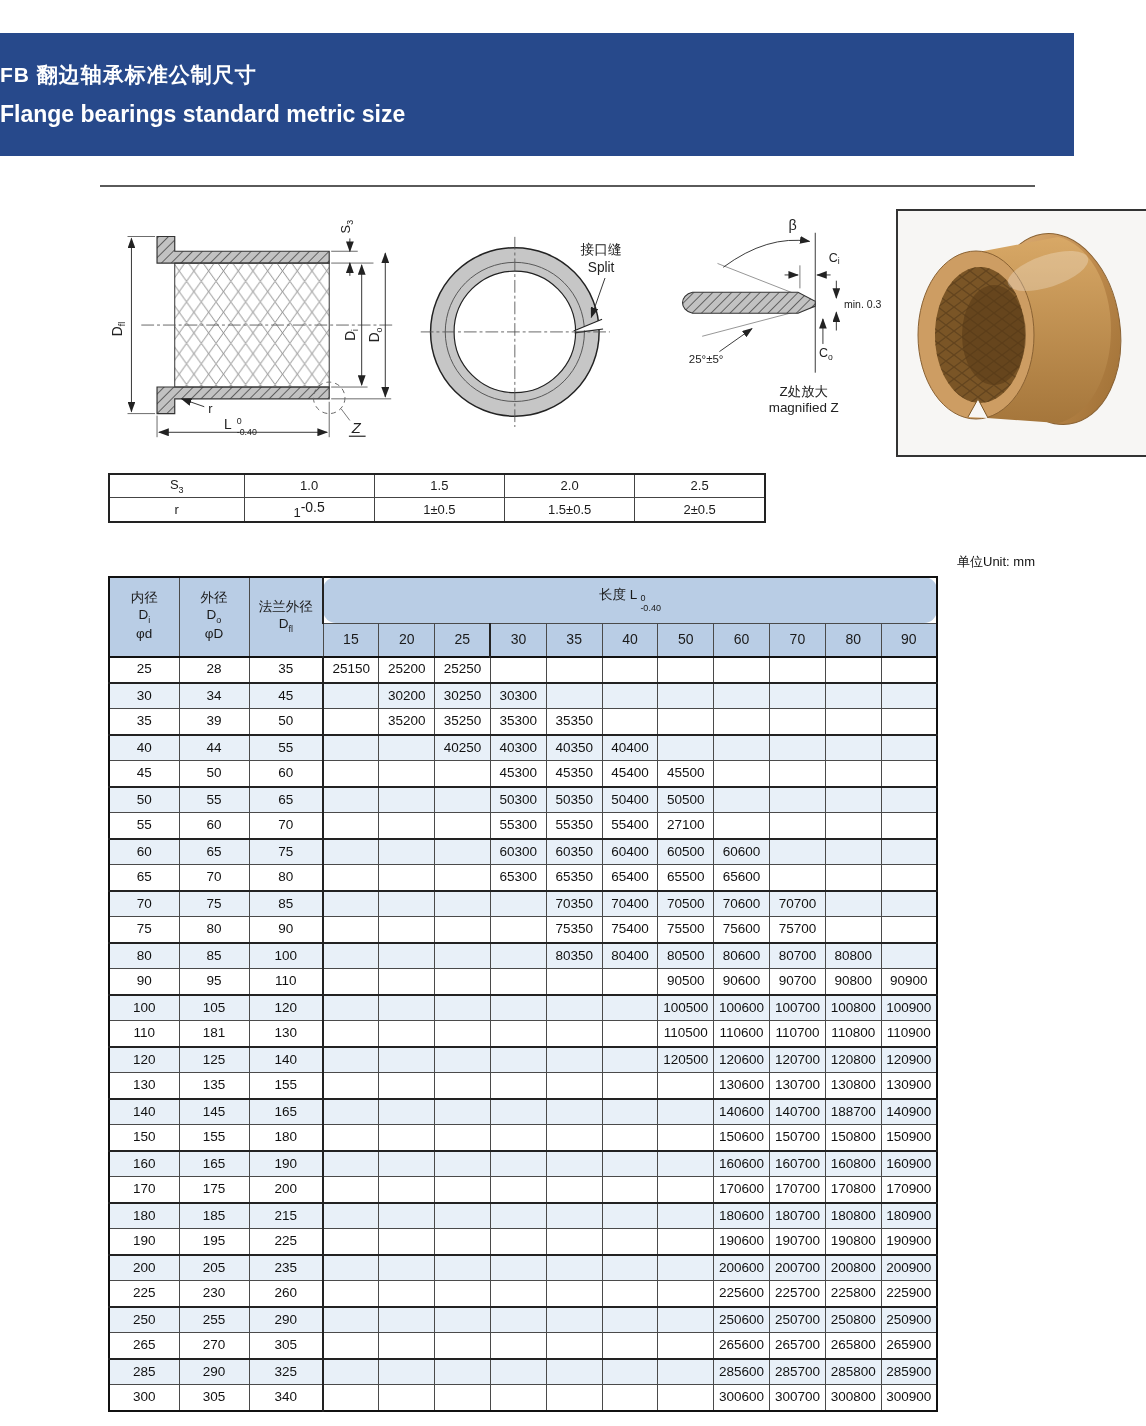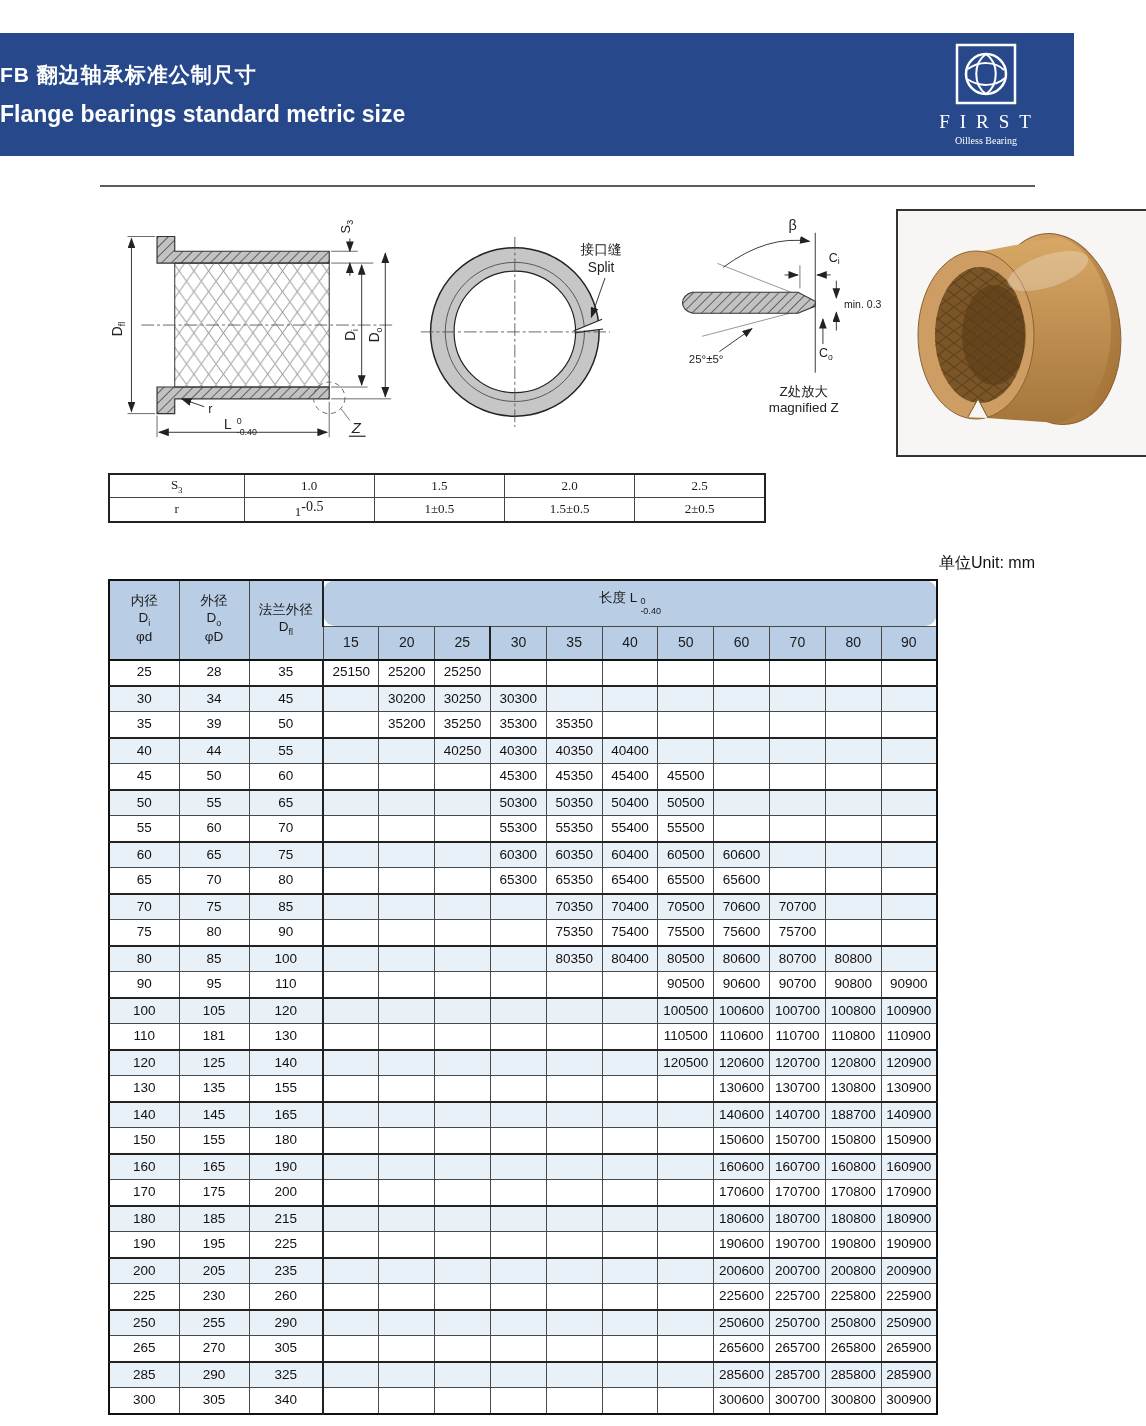--- a/index.html
+++ b/index.html
@@ -35,27 +35,27 @@
   svg text { font-family: "Liberation Sans", "DejaVu Sans", sans-serif; fill: #222; }
   .photo-frame { width: 252px; height: 248px; border: 2px solid #333; background: #f8f8f8; margin-top: 2px; }
 
   
   .s3-table {
     margin: 16px 0 0 108px; width: 658px;
     border-collapse: collapse; table-layout: fixed;
     border: 2px solid #222;
     font-size: 13px;
   }
-  .s3-table td { border: 1px solid #444; text-align: center; height: 23px; padding: 1px 2px; font-family: Liberation Serif, serif; }
+  .s3-table td { border: 1px solid #444; text-align: center; height: 23px; padding: 1px 2px; }
   .s3-table td.lbl { width: 135px; }
   .s3-table sub { font-size: 9px; }
   .s3-table sup { font-size: 14px; }
 
   
-  .unit-label { margin: 30px 111px 5px 0; text-align: right; font-size: 16px; color: #111; }
+  .unit-label { margin: 30px 111px 5px 0; text-align: right; font-size: 13px; color: #111; }
 
   
   .main-table {
     margin: 0 111px 8px 108px; width: 830px;
     border-collapse: collapse; table-layout: fixed;
     border: 2px solid #111;
     font-size: 13px;
   }
   .main-table col.dim1, .main-table col.dim2 { width: 70px; }
   .main-table col.dim3 { width: 74px; }
@@ -79,34 +79,20 @@
 </style>
 </head>
 <body>
 
 <div class="page">
 
   <header class="band">
     <div class="band-titles">
       <div class="title-zh">FB 翻边轴承标准公制尺寸</div>
       <div class="title-en">Flange bearings standard metric size</div>
-    </div>
-    <div class="logo">
-      <div class="logo-box">
-        <svg viewBox="0 0 62 62" width="62" height="62">
-          <rect x="2" y="2" width="58" height="58" fill="none" stroke="#fff" stroke-width="2.5"></rect>
-          <circle cx="31" cy="31" r="20" fill="none" stroke="#fff" stroke-width="2.5"></circle>
-          <path d="M31 11 C 18 20, 18 42, 31 51" fill="none" stroke="#fff" stroke-width="2"></path>
-          <path d="M31 11 C 44 20, 44 42, 31 51" fill="none" stroke="#fff" stroke-width="2"></path>
-          <path d="M13 26 C 24 18, 40 18, 49 27" fill="none" stroke="#fff" stroke-width="2"></path>
-          <path d="M12 36 C 24 44, 40 44, 50 35" fill="none" stroke="#fff" stroke-width="2"></path>
-        </svg>
-      </div>
-      <div class="logo-first">FIRST</div>
-      <div class="logo-sub">Oilless Bearing</div>
     </div>
   </header>
 
   <div class="separator"></div>
 
   <div class="figures">
 
     <div class="fig">
       <svg width="305" height="242" viewBox="0 0 310 242">
         <defs>
@@ -428,21 +414,21 @@
         <tr>
           <td>55</td>
           <td>60</td>
           <td>70</td>
           <td></td>
           <td></td>
           <td></td>
           <td>55300</td>
           <td>55350</td>
           <td>55400</td>
-          <td>55500</td>
+          <td>27100</td>
           <td></td>
           <td></td>
           <td></td>
           <td></td>
         </tr>
         <tr class="alt">
           <td>60</td>
           <td>65</td>
           <td>75</td>
           <td></td>

